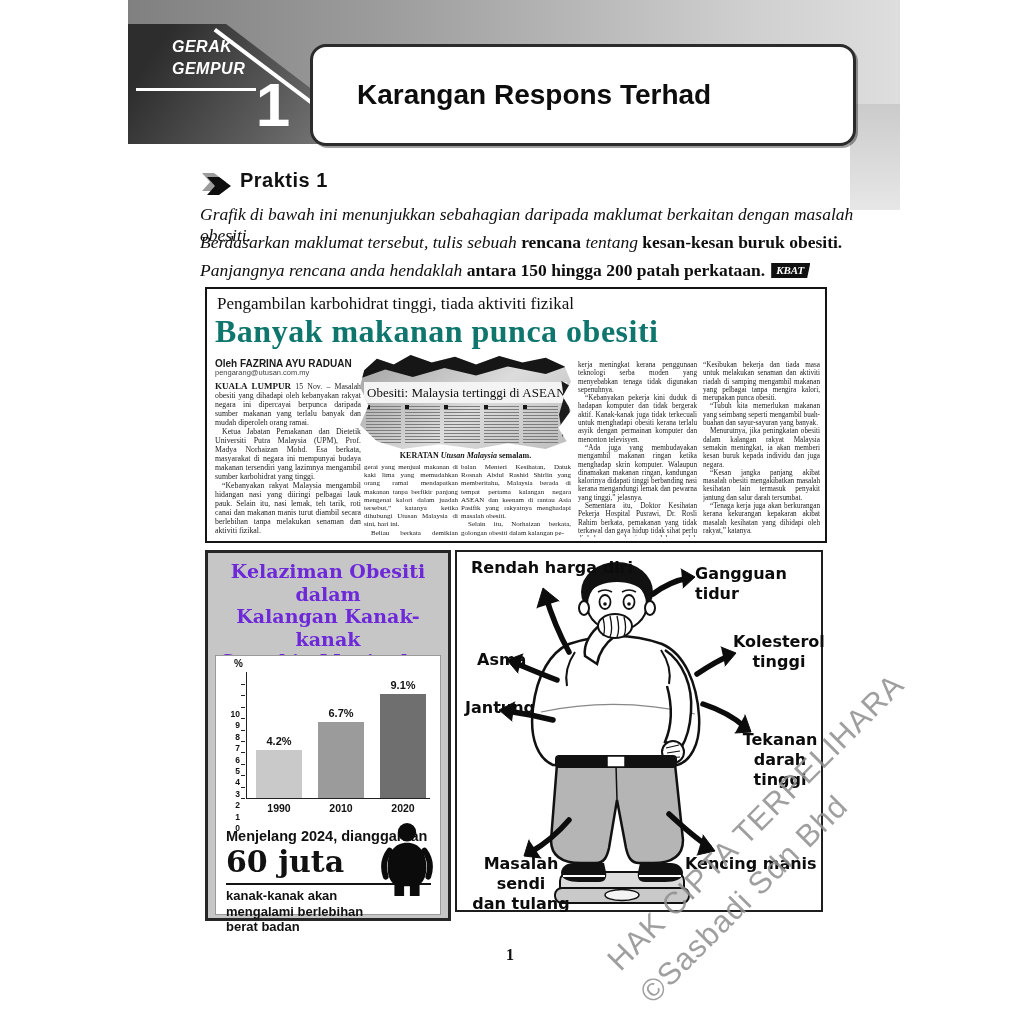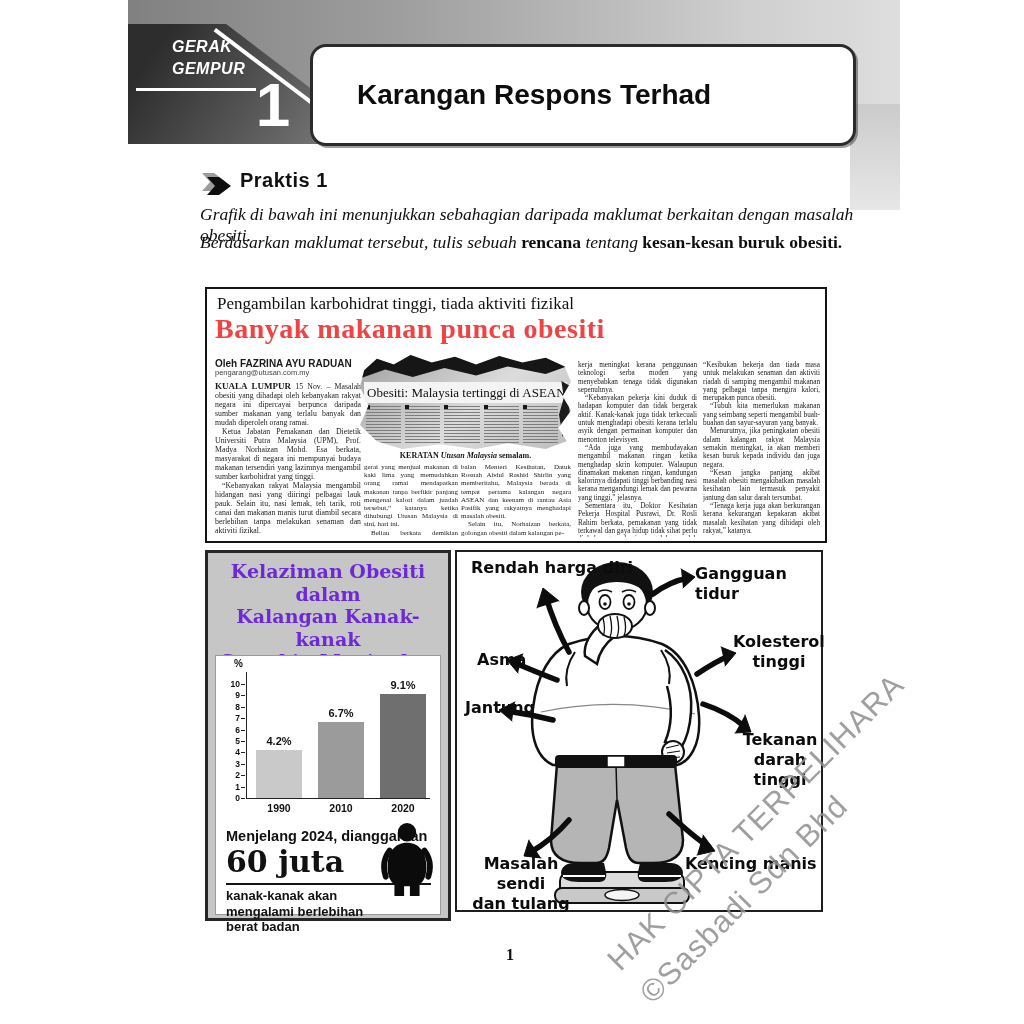--- a/index.html
+++ b/index.html
@@ -39,22 +39,22 @@
         font-size:17.5px;color:#0e0e0e;}
   .instr b{font-style:normal;}
   .kbat{display:inline-block;background:#101010;color:#fff;font-style:italic;font-weight:bold;
         font-size:11px;padding:1px 6px 2px 5px;margin-left:6px;transform:translateY(-2px);
         clip-path:polygon(0 0,100% 0,92% 100%,0 100%);}
 
   
   .article{left:205px;top:287px;width:618px;height:252px;background:#fff;
         border:2px solid #141414;font-family:"Liberation Serif",serif;}
   .kicker{position:absolute;left:10px;top:5px;font-size:17px;color:#101010;}
-  .headline{position:absolute;left:8px;top:24px;font-size:28px;font-weight:bold;
-        letter-spacing:.5px;color:#ef4444;}
+  .headline{position:absolute;left:8px;top:24px;font-size:32px;font-weight:bold;
+        letter-spacing:.5px;color:#0f766e;}
   .byline{font-family:"Liberation Sans",sans-serif;font-weight:bold;font-size:10px;}
   .byline-email{font-family:"Liberation Sans",sans-serif;font-size:7.5px;color:#444;
         margin-bottom:5px;}
   .news-col{position:absolute;text-align:justify;overflow:hidden;color:#1a1a1a;}
   .news-col p{margin:0;text-indent:7px;}
   .news-col p.noindent{text-indent:0;}
   .col1{left:8px;top:70px;width:146px;height:176px;font-size:7.8px;line-height:9px;}
   .col2{left:157px;top:174px;width:94px;height:74px;font-size:7px;line-height:8.2px;}
   .col3{left:254px;top:174px;width:110px;height:74px;font-size:7px;line-height:8.2px;}
   .col4{left:371px;top:72px;width:119px;height:176px;font-size:7.2px;line-height:8.3px;}
@@ -83,21 +83,21 @@
         border:3px solid #262626;box-sizing:border-box;}
   .chart-title{position:absolute;left:0;top:7px;width:100%;text-align:center;
         font-family:"DejaVu Serif",serif;font-weight:bold;font-size:19px;line-height:22.5px;
         color:#6d28d9;white-space:pre-line;}
   .chart-card{position:absolute;left:7px;top:102px;width:226px;height:260px;background:#fff;
         border:1px solid #9a9a9a;box-sizing:border-box;}
   #chart-area{position:absolute;left:4px;top:4px;width:216px;height:160px;}
   .yaxis-line{position:absolute;left:26px;top:12px;width:0;height:126px;border-left:1.5px solid #222;}
   .xaxis-line{position:absolute;left:26px;top:138px;width:184px;height:0;border-top:1.5px solid #222;}
   .ylabel{position:absolute;left:14px;top:-2px;font-size:10px;font-weight:bold;}
-  .tick-label{position:absolute;width:16px;text-align:right;font-size:8.5px;font-weight:bold;}
+  .tick-label{position:absolute;width:16px;text-align:right;font-size:8.5px;font-weight:bold;margin-top:30px;}
   .tick-dash{position:absolute;width:4px;height:0;border-top:1.2px solid #222;}
   .bar{position:absolute;}
   .bar-value{position:absolute;text-align:center;font-size:11px;font-weight:bold;}
   .bar-cat{position:absolute;text-align:center;font-size:10.5px;font-weight:bold;}
   .proj-line1{position:absolute;left:10px;top:172px;font-size:14.5px;font-weight:bold;}
   .proj-big{position:absolute;left:10px;top:188px;font-family:"DejaVu Serif",serif;
         font-weight:bold;font-size:30px;}
   .proj-rule{position:absolute;left:10px;top:227px;width:205px;height:2px;background:#131313;}
   .proj-line2{position:absolute;left:10px;top:232px;width:155px;font-size:13px;
         line-height:15.5px;font-weight:bold;}
@@ -140,20 +140,23 @@
     <path d="M2,3 L14,3 L26,12 L14,21 L2,21 L10,12 Z" fill="#9c9c9c"></path>
     <path d="M7,7 L19,7 L31,16 L19,25 L7,25 L15,16 Z" fill="#0d0d0d"></path>
   </svg>
   <div class="abs praktis-label">Praktis 1</div>
 
   <div class="abs instr" style="top:204px;">
     <span>Grafik di bawah ini menunjukkan sebahagian daripada maklumat berkaitan dengan masalah obesiti.</span>
   </div>
   <div class="abs instr" style="top:232px;">
     <span>Berdasarkan maklumat tersebut, tulis sebuah </span><b>rencana</b><span> tentang </span><b>kesan-kesan buruk obesiti</b><b>.</b>
+  </div>
+  <div class="abs instr" style="top:260px;">
+    <span>Panjangnya rencana anda hendaklah </span><b>antara 150 hingga 200 patah perkataan</b><b>.</b><span class="kbat">KBAT</span>
   </div>
 
   <div class="abs article">
     <div class="kicker">Pengambilan karbohidrat tinggi, tiada aktiviti fizikal</div>
     <div class="headline">Banyak makanan punca obesiti</div>
 
     <div class="news-col col1">
       <div class="byline">Oleh FAZRINA AYU RADUAN</div>
       <div class="byline-email">pengarang@utusan.com.my</div>
       <p class="noindent"><b style="font-size:9px;">KUALA LUMPUR</b><span> 15 Nov. – Masalah obesiti yang dihadapi oleh kebanyakan rakyat negara ini dipercayai berpunca daripada sumber makanan yang terlalu banyak dan mudah diperoleh orang ramai.</span></p>

